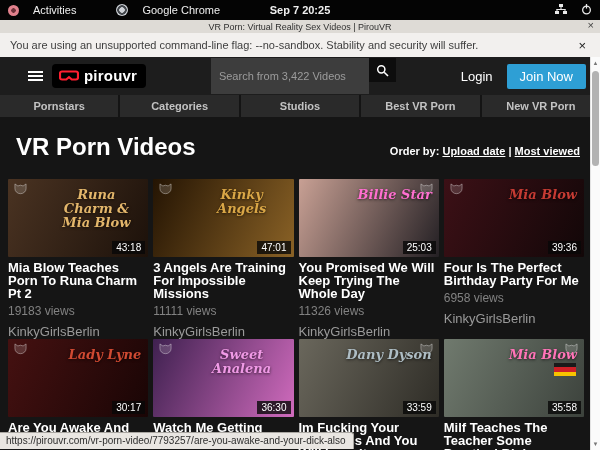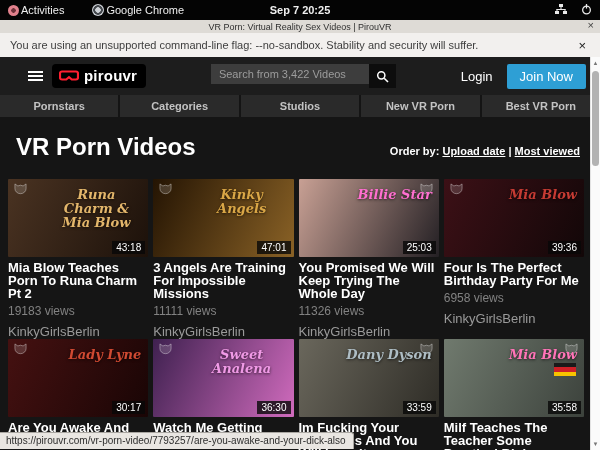--- a/index.html
+++ b/index.html
@@ -2,21 +2,21 @@
 <html><head>
 <meta charset="utf-8">
 <style>
   html,body{margin:0;padding:0;background:#000;}
   #screen{position:relative;width:600px;height:450px;overflow:hidden;background:#151515;
           font-family:"Liberation Sans",sans-serif;-webkit-font-smoothing:antialiased;}
 
   
   #system-bar{position:absolute;top:0;left:0;right:0;height:20px;background:#040404;color:#efefef;
               display:flex;align-items:center;padding:0 8px;font-size:11px;}
-  .sys-group{display:flex;align-items:center;gap:2px;}
+  .sys-group{display:flex;align-items:center;gap:14px;}
   .rec-dot{width:11px;height:11px;border-radius:50%;
            background:radial-gradient(circle at 50% 50%,#6d3039 0 2px,#e2818d 2.5px 5.5px);}
   .chrome-dot{width:12px;height:12px;border-radius:50%;margin-left:26px;
            background:radial-gradient(circle at 50% 50%,#cfd3d8 0 2.5px,#43474c 3px 4.5px,#c9cdd2 5px 6px);}
   #sys-clock{position:absolute;left:50%;transform:translateX(-50%);font-weight:bold;}
   .sys-right{margin-left:auto;display:flex;align-items:center;gap:14px;}
 
   
   #window-title-bar{position:absolute;top:20px;left:0;right:0;height:13px;background:#dedbd6;
                     color:#2f2f2f;font-size:9px;display:flex;align-items:center;justify-content:center;}
@@ -30,21 +30,21 @@
   
   #browser-page{position:absolute;top:57px;left:0;right:0;bottom:0;background:#151515;overflow:hidden;}
 
   #site-header{height:38px;background:#1d1d1d;display:flex;align-items:center;
                padding:0 14px 0 28px;gap:9px;}
   #hamburger{width:15px;display:flex;flex-direction:column;gap:2px;}
   #hamburger i{height:2px;background:#fff;display:block;}
   #logo{display:flex;align-items:center;gap:5px;background:#000000;border-radius:4px;padding:3px 9px 4px 7px;}
   #logo-text{color:#fff;font-weight:bold;font-size:15px;letter-spacing:.2px;}
   #search-wrap{display:flex;margin:0 auto;}
-  #search-input{width:158px;height:20px;background:#3d3d3d;border:none;color:#ddd;font-size:11px;
+  #search-input{width:158px;height:36px;background:#3d3d3d;border:none;color:#ddd;font-size:11px;
                 padding:0 8px;box-sizing:border-box;font-family:"Liberation Sans",sans-serif;outline:none;}
   #search-input::placeholder{color:#9c9c9c;}
   #search-btn{width:27px;height:24px;background:#0d0d0d;border:none;display:flex;align-items:center;
               justify-content:center;}
   #login{color:#fff;font-size:13px;margin-right:5px;}
   #join-btn{color:#fff;font-size:13px;padding:5px 13px;border-radius:2px;border:none;}
 
   #site-nav{height:22px;background:#141414;display:flex;gap:2px;}
   .nav-item{flex:1;background:#2a2a2a;display:flex;align-items:center;justify-content:center;
             font-size:11px;font-weight:bold;color:#c3c3c3;}
@@ -151,22 +151,22 @@
         </button>
       </span>
       <span id="login">Login</span>
       <button id="join-btn" style="background: rgb(46, 159, 213);">Join Now</button>
     </div>
 
     <nav id="site-nav">
       <span class="nav-item">Pornstars</span>
       <span class="nav-item">Categories</span>
       <span class="nav-item">Studios</span>
+      <span class="nav-item">Best VR Porn</span>
       <span class="nav-item">New VR Porn</span>
-      <span class="nav-item">Best VR Porn</span>
     </nav>
 
     <div id="page-head">
       <h1 id="page-title">VR Porn Videos</h1>
       <span id="order-by">
         <span>Order by:</span>
         <a>Upload date</a>
         <span>|</span>
         <a>Most viewed</a>
       </span>

